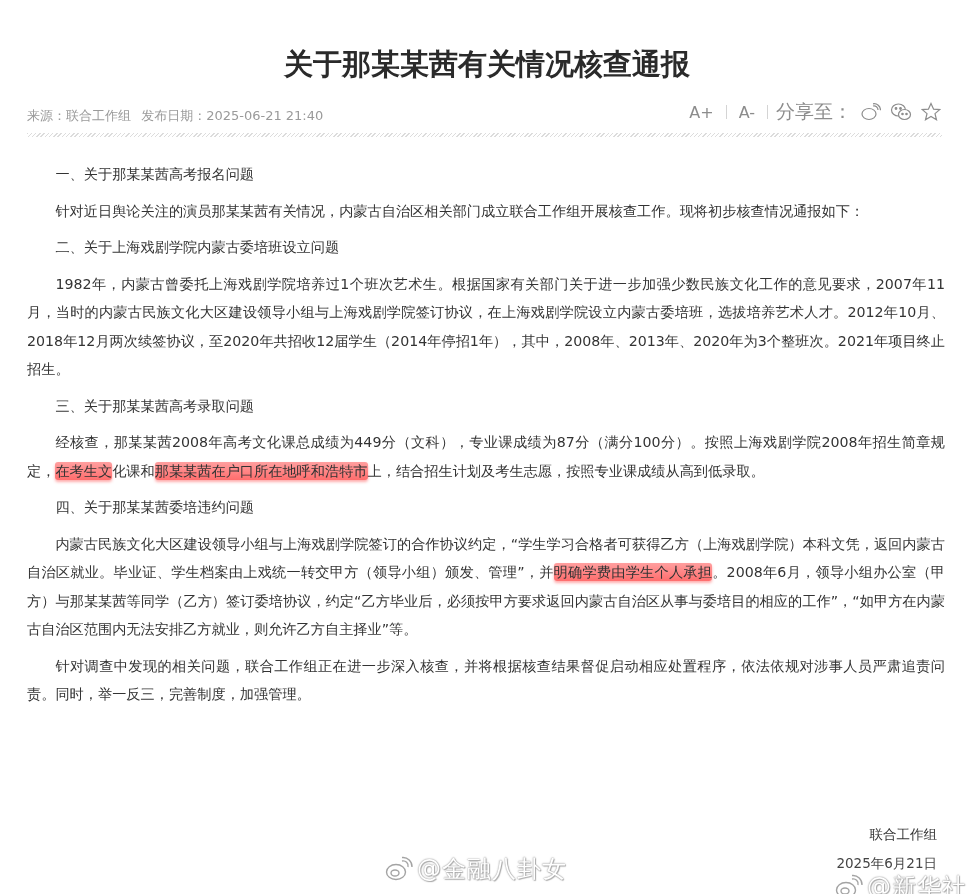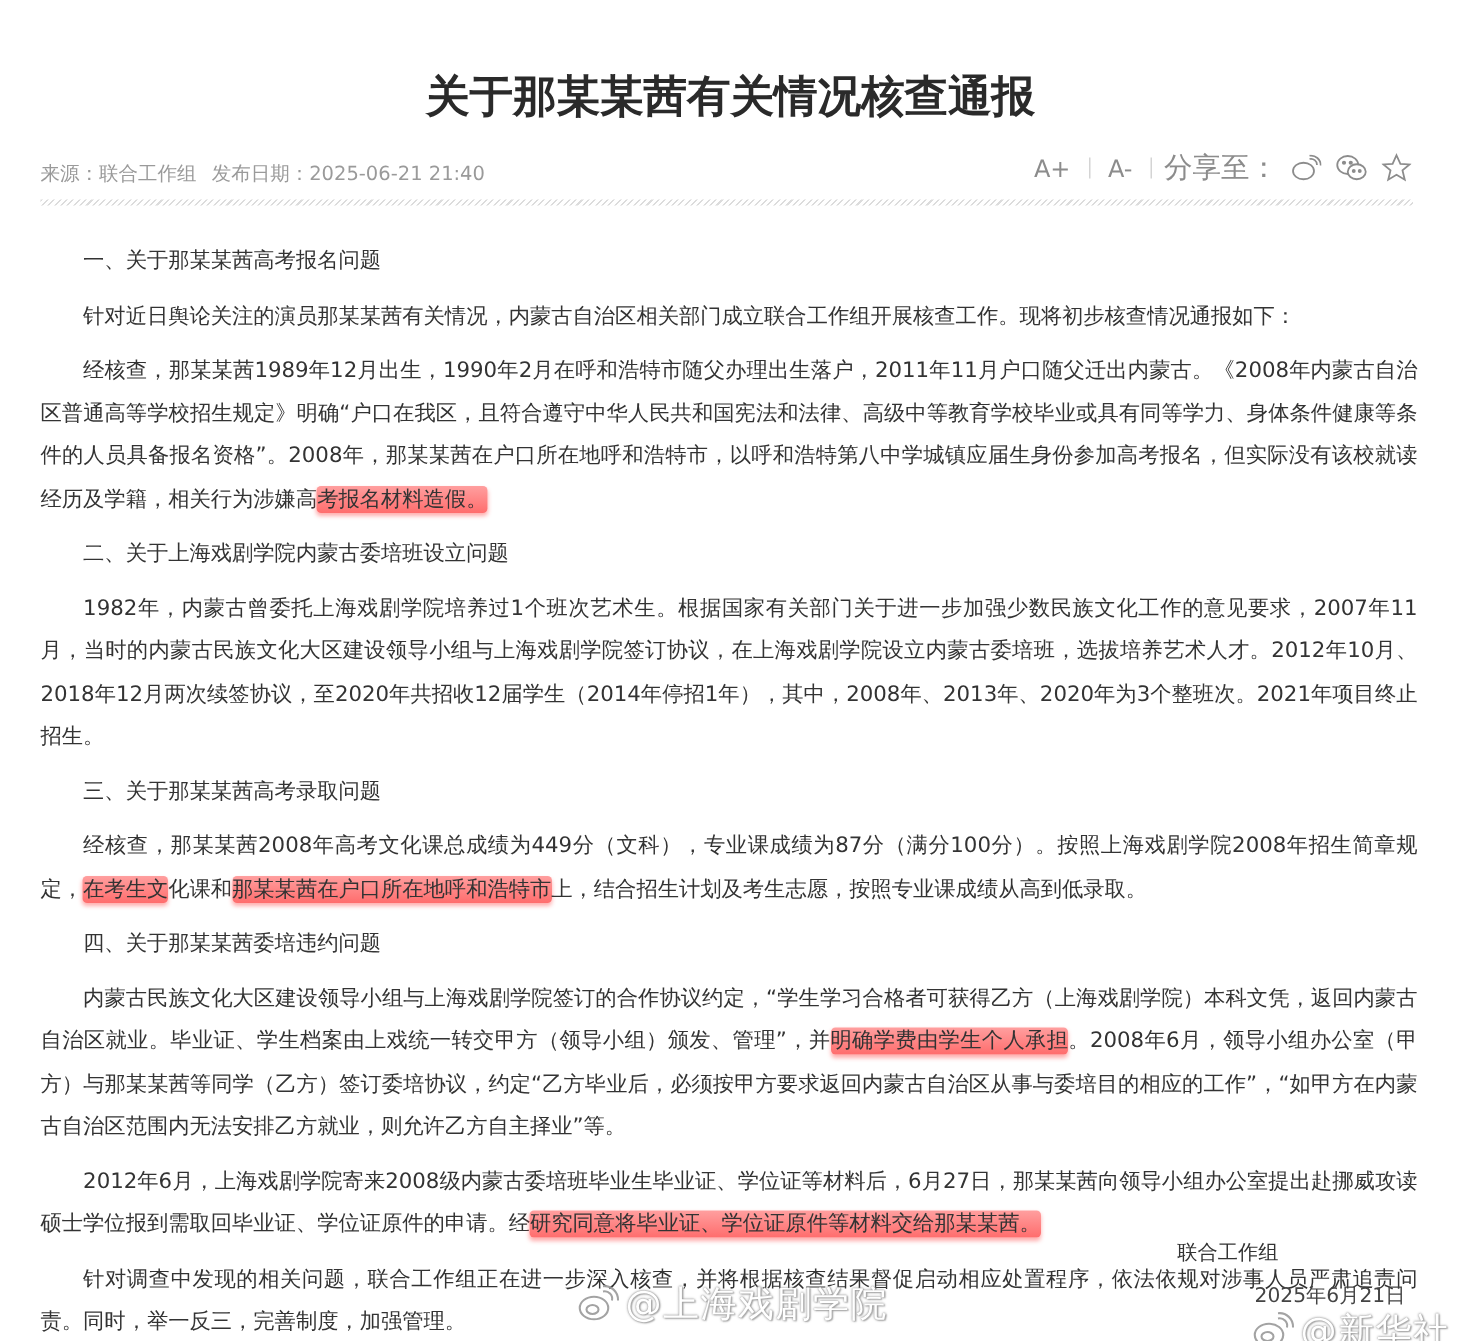--- a/index.html
+++ b/index.html
@@ -94,21 +94,21 @@
       padding: 1px 0;
     }
     .signature {
       position: absolute;
       left: 700px;
       width: 237px;
       text-align: right;
       font-size: 13.5px;
       color: #333333;
     }
-    .sig-org { top: 826px; text-align: center; }
+    .sig-org { top: 826px; }
     .sig-date { top: 855px; color: #444; }
     .watermark {
       position: absolute;
       font-size: 24px;
       color: #ffffff;
       text-shadow: 0 0 1px #8a8a8a, 0 0 2px #9a9a9a, 1px 1px 1px #a8a8a8;
       letter-spacing: 1px;
       display: flex;
       align-items: center;
       gap: 4px;
@@ -160,42 +160,40 @@
       </svg>
     </span>
   </div>
 </div>
 
 <div class="divider"></div>
 
 <div class="content">
   <p>一、关于那某某茜高考报名问题</p>
   <p>针对近日舆论关注的演员那某某茜有关情况，内蒙古自治区相关部门成立联合工作组开展核查工作。现将初步核查情况通报如下：</p>
-  <p><span>经核查，那某某茜1989年12月出生，1990年2月在呼和浩特市随父办理出生落户，2011年11月户口随父迁出内蒙古。《2008年内蒙古自治区普通高等学校招生规定》明确“户口在我区，且符合遵守中华人民共和国宪法和法律、高级中等教育学校毕业或具有同等学力、身体条件健康等条件的人员具备报名资格”。2008年，那某某茜在户口所在地呼和浩特市，以呼和浩特第八中学城镇应届生身份参加高考报名，但实际没有该校就读经历及学籍，相关行为涉嫌高</span><span class="hl">考报名材料造假。</span></p>
   <p>二、关于上海戏剧学院内蒙古委培班设立问题</p>
   <p>1982年，内蒙古曾委托上海戏剧学院培养过1个班次艺术生。根据国家有关部门关于进一步加强少数民族文化工作的意见要求，2007年11月，当时的内蒙古民族文化大区建设领导小组与上海戏剧学院签订协议，在上海戏剧学院设立内蒙古委培班，选拔培养艺术人才。2012年10月、2018年12月两次续签协议，至2020年共招收12届学生（2014年停招1年），其中，2008年、2013年、2020年为3个整班次。2021年项目终止招生。</p>
   <p>三、关于那某某茜高考录取问题</p>
   <p><span>经核查，那某某茜2008年高考文化课总成绩为449分（文科），专业课成绩为87分（满分100分）。按照上海戏剧学院2008年招生简章规定，</span><span class="hl">在考生文</span><span>化课和</span><span class="hl">那某某茜在户口所在地呼和浩特市</span><span>上，结合招生计划及考生志愿，按照专业课成绩从高到低录取。</span></p>
   <p>四、关于那某某茜委培违约问题</p>
   <p><span>内蒙古民族文化大区建设领导小组与上海戏剧学院签订的合作协议约定，“学生学习合格者可获得乙方（上海戏剧学院）本科文凭，返回内蒙古自治区就业。毕业证、学生档案由上戏统一转交甲方（领导小组）颁发、管理”，并</span><span class="hl">明确学费由学生个人承担</span><span>。2008年6月，领导小组办公室（甲方）与那某某茜等同学（乙方）签订委培协议，约定“乙方毕业后，必须按甲方要求返回内蒙古自治区从事与委培目的相应的工作”，“如甲方在内蒙古自治区范围内无法安排乙方就业，则允许乙方自主择业”等。</span></p>
-  <p><span>2012年6月，上海戏剧学院寄来2008级内蒙古委培班毕业生毕业证、学位证等材料后，6月27日，那某某茜向领导小组办公室提出赴挪威攻读硕士学位报到需取回毕业证、学位证原件的申请。经</span><span class="hl">研究同意将毕业证、学位证原件等材料交给那某某茜。</span></p>
   <p>针对调查中发现的相关问题，联合工作组正在进一步深入核查，并将根据核查结果督促启动相应处置程序，依法依规对涉事人员严肃追责问责。同时，举一反三，完善制度，加强管理。</p>
 </div>
 
 <div class="signature sig-org">联合工作组</div>
 <div class="signature sig-date">2025年6月21日</div>
 
 <div class="watermark wm-left">
   <svg class="weibo-glyph" viewBox="0 0 28 26" fill="none" stroke="#9a9a9a" stroke-width="1.4">
     <ellipse cx="11" cy="16" rx="9.5" ry="7.5"></ellipse>
     <ellipse cx="10" cy="17" rx="4" ry="3"></ellipse>
     <path d="M17 5 a5 5 0 0 1 6 6"></path>
     <path d="M17 1.5 a9 9 0 0 1 10 9.5"></path>
   </svg>
-  <span>@上海戏剧学院</span>
+  <span>@金融八卦女</span>
 </div>
 
 <div class="watermark wm-right">
   <svg class="weibo-glyph" viewBox="0 0 28 26" fill="none" stroke="#9a9a9a" stroke-width="1.4">
     <ellipse cx="11" cy="16" rx="9.5" ry="7.5"></ellipse>
     <ellipse cx="10" cy="17" rx="4" ry="3"></ellipse>
     <path d="M17 5 a5 5 0 0 1 6 6"></path>
     <path d="M17 1.5 a9 9 0 0 1 10 9.5"></path>
   </svg>
   <span>@新华社</span>

